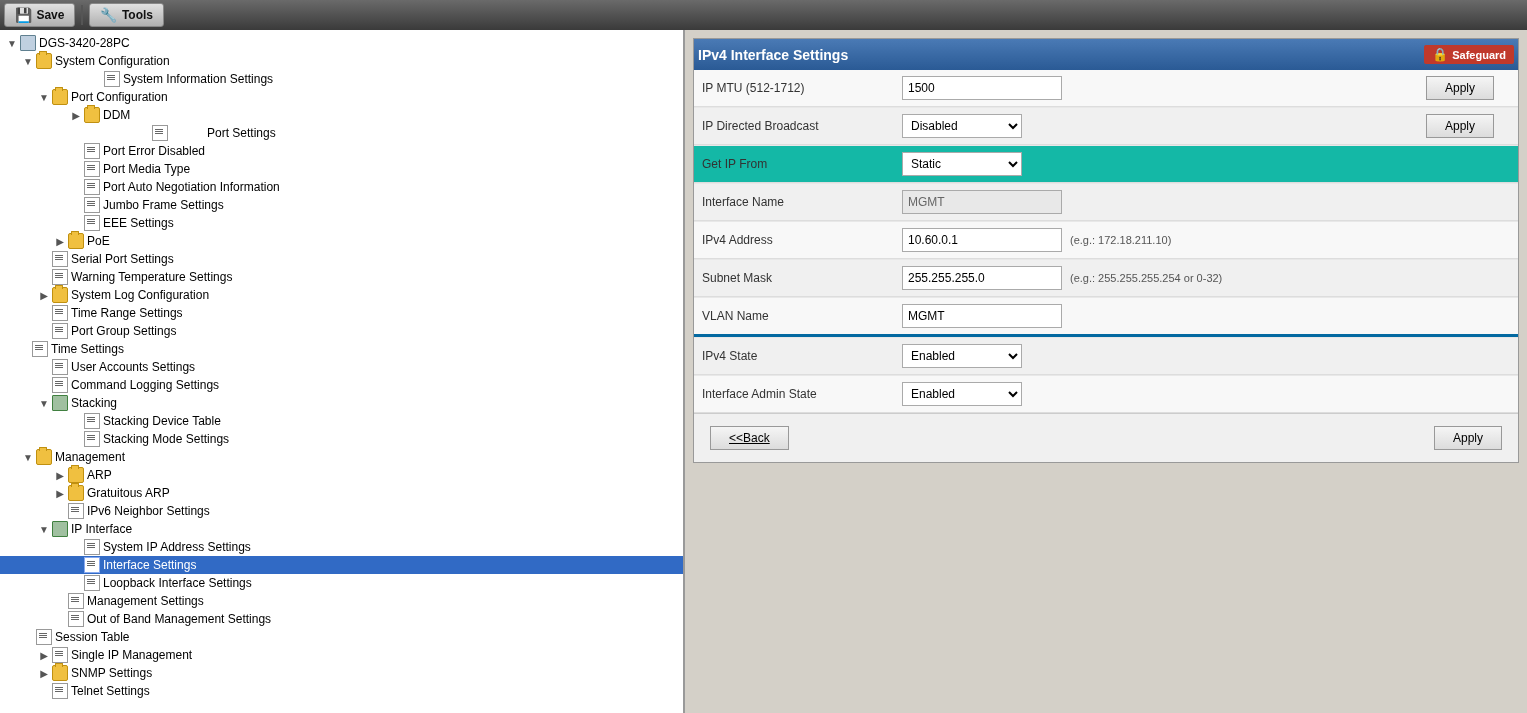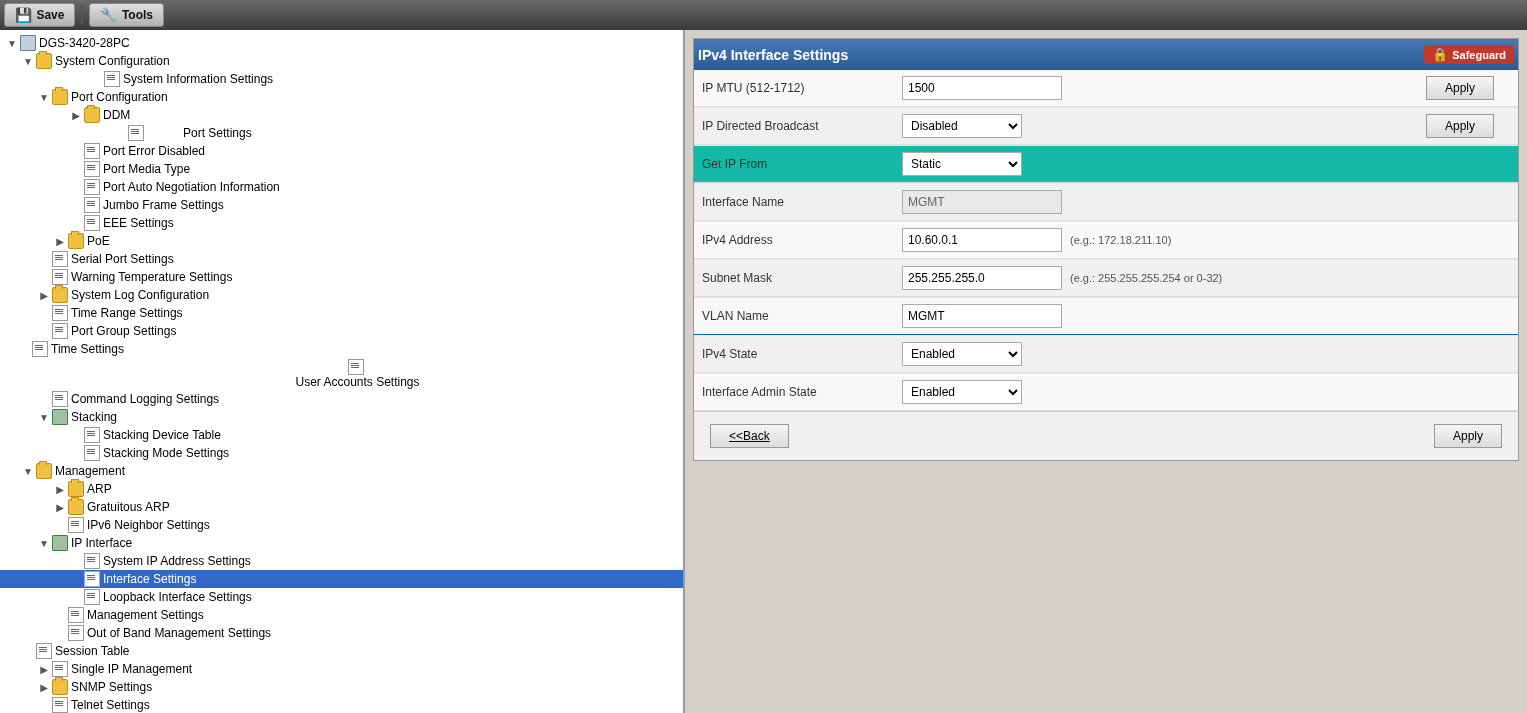--- a/index.html
+++ b/index.html
@@ -281,21 +281,21 @@
       <span class="tree-icon icon-folder"></span>
       <span>Port Configuration</span>
     </div>
 
     <div class="tree-row" style="padding-left:68px;">
       <span class="tree-expander">▶</span>
       <span class="tree-icon icon-folder"></span>
       <span>DDM</span>
     </div>
 
-    <div class="tree-row" style="padding-left:76px;gap:36px;">
+    <div class="tree-row" style="padding-left:100px;gap:36px;">
       <span style="width:16px;display:inline-block;"></span>
       <span class="tree-icon icon-page"></span>
       <span>Port Settings</span>
     </div>
 
 
     <div class="tree-row" style="padding-left:68px;">
       <span style="width:16px;display:inline-block;"></span>
       <span class="tree-icon icon-page"></span>
       <span>Port Error Disabled</span>
@@ -360,21 +360,21 @@
       <span class="tree-icon icon-page"></span>
       <span>Port Group Settings</span>
     </div>
 
     <div class="tree-row" style="padding-left:16px;">
       <span style="width:16px;display:inline-block;"></span>
       <span class="tree-icon icon-page"></span>
       <span>Time Settings</span>
     </div>
 
-    <div class="tree-row" style="padding-left:36px;flex-direction:column;">
+    <div class="tree-row" style="padding-left:36px;">
       <span style="width:16px;display:inline-block;"></span>
       <span class="tree-icon icon-page"></span>
       <span>User Accounts Settings</span>
     </div>
 
     <div class="tree-row" style="padding-left:36px;">
       <span style="width:16px;display:inline-block;"></span>
       <span class="tree-icon icon-page"></span>
       <span>Command Logging Settings</span>
     </div>
@@ -544,21 +544,21 @@
       </div>
 
       <div class="form-row" style="border-bottom:1px solid #ddd;">
         <span class="form-label">Subnet Mask</span>
         <div class="form-control-group">
           <input type="text" class="form-input form-input-wide" value="255.255.255.0" style="">
           <span class="form-hint">(e.g.: 255.255.255.254 or 0-32)</span>
         </div>
       </div>
 
-      <div class="form-row" style="background:#f8f8f8; border-bottom:1px solid #0369a1;">
+      <div class="form-row" style="background:#f8f8f8; border-bottom:3px solid #0369a1;">
         <span class="form-label">VLAN Name</span>
         <div class="form-control-group">
           <input type="text" class="form-input form-input-wide" value="MGMT" style="">
         </div>
       </div>
 
       <div class="form-row" style="border-bottom:1px solid #ddd;">
         <span class="form-label">IPv4 State</span>
         <div class="form-control-group">
           <select class="form-select">

